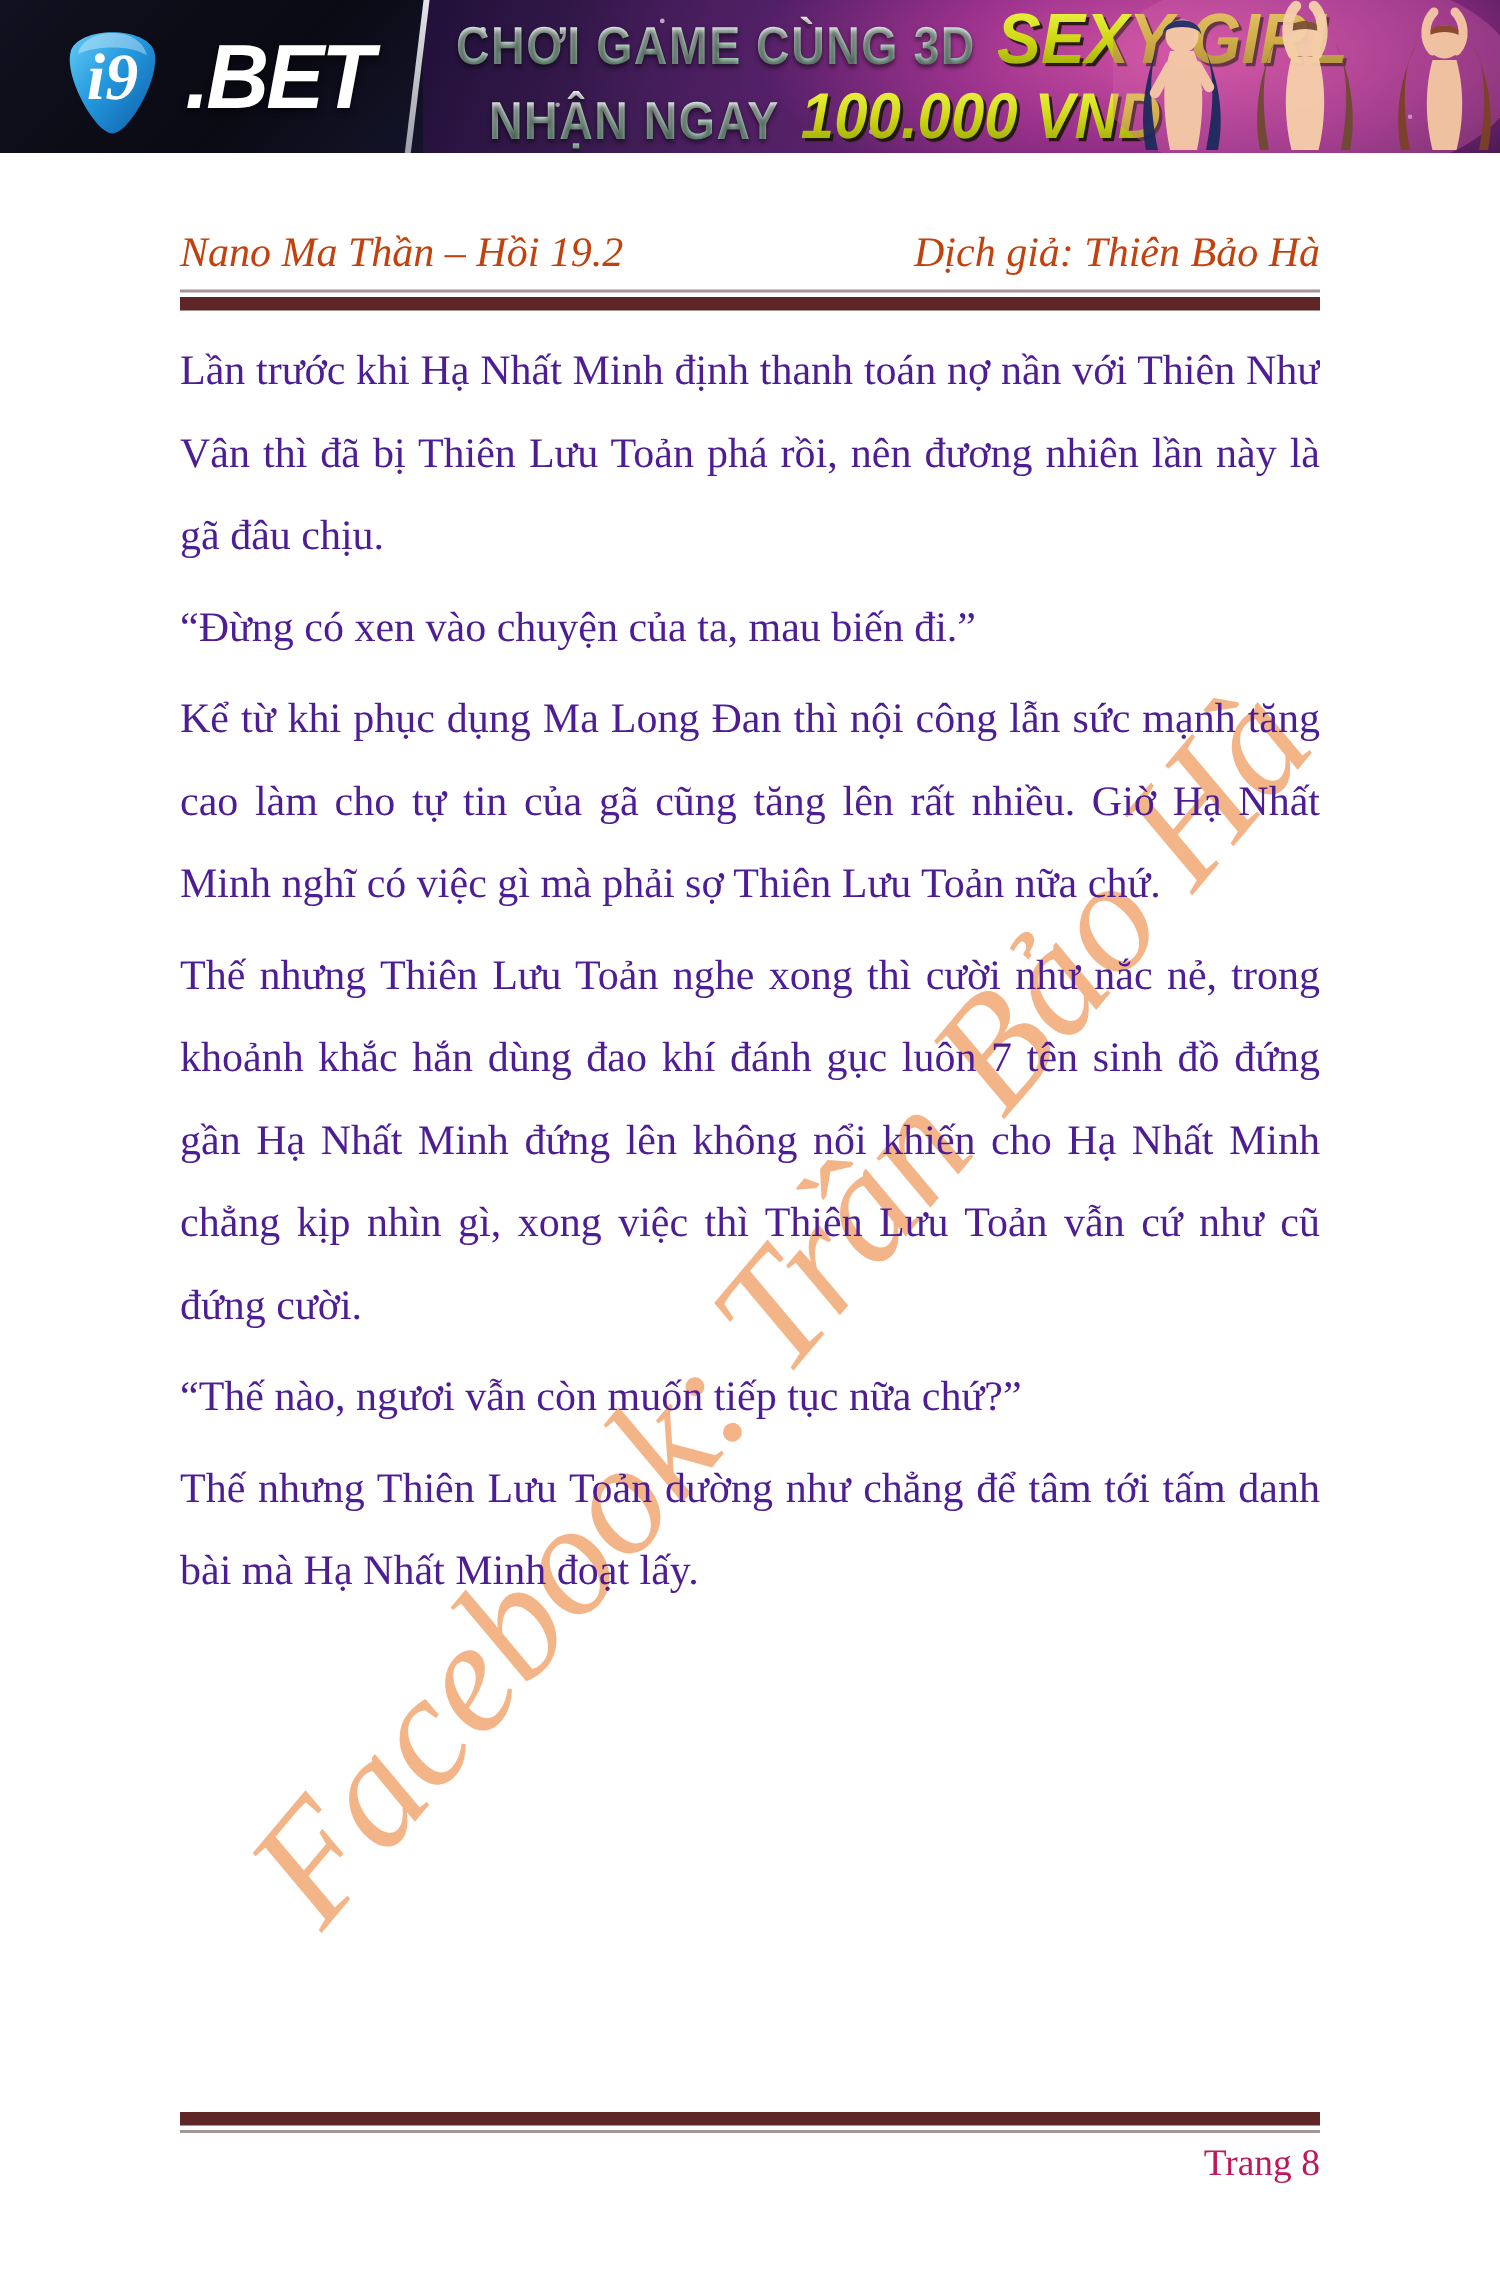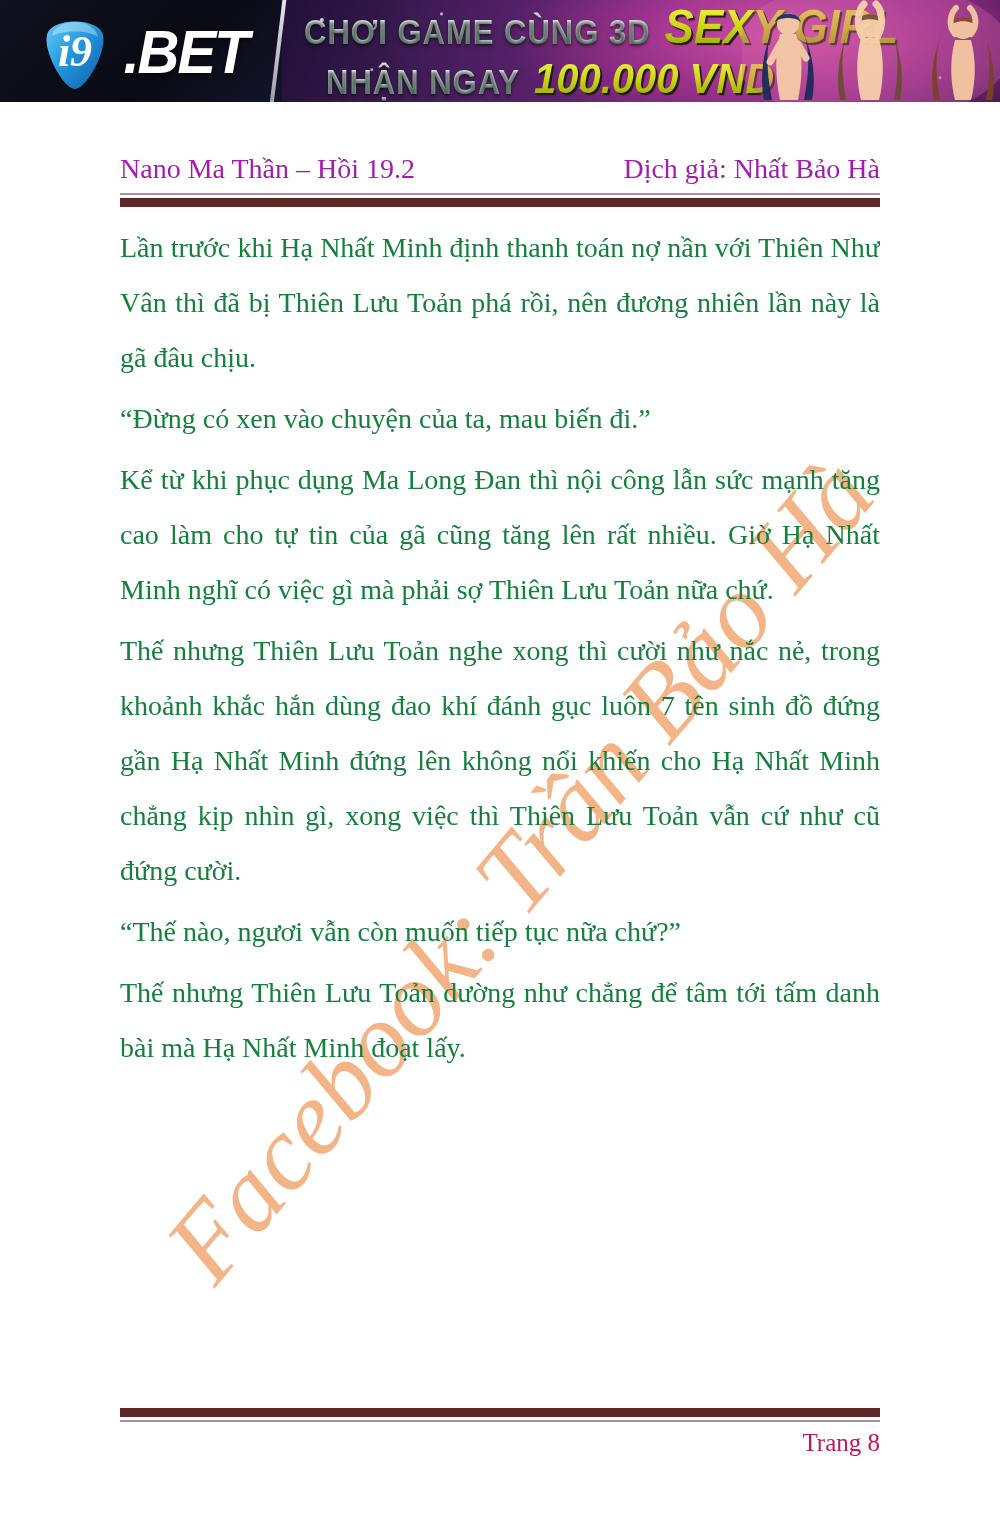--- a/index.html
+++ b/index.html
@@ -115,41 +115,42 @@
     padding: 0 120px;
     display: flex;
     flex-direction: column;
   }
   .doc-header {
     margin-top: 50px;
     display: flex;
     justify-content: space-between;
     font-size: 28px;
     line-height: 34px;
-    color: #a21caf;
+    color: #c2410c;
+    font-style: italic;
   }
   .rule { width: 100%; }
   .rule-thin  { height: 2px; background: #a59595; }
   .rule-thick { height: 9px; background: #5f2627; }
   .rule-gap   { height: 3px; background: transparent; }
   .rule-header { margin-top: 7px; }
   .body-wrap {
     flex: 1;
     margin-top: 13px;
     position: relative;
     overflow: hidden;
   }
   .body-wrap p {
     position: relative;
     z-index: 1;
     font-size: 28px;
     line-height: 55px;
     text-align: justify;
     margin-bottom: 6px;
-    color: #15803d;
+    color: #4c1d95;
   }
   .watermark {
     position: absolute;
     z-index: 0;
     left: 400px;
     top: 650px;
     transform: translate(-50%, -50%) rotate(-50deg);
     font-size: 106px;
     font-style: italic;
     white-space: nowrap;
@@ -243,21 +244,21 @@
           <path d="M213 34 C 206 26 208 14 214 8 M229 34 C 236 26 234 14 228 8" stroke="#f4c9a2" stroke-width="6" stroke-linecap="round" fill="none"></path>
         </g>
       </svg>
     </div>
   </div>
 
   <div class="content">
 
     <div class="doc-header">
       <span>Nano Ma Thần – Hồi 19.2</span>
-      <span>Dịch giả: Nhất Bảo Hà</span>
+      <span>Dịch giả: Thiên Bảo Hà</span>
     </div>
 
     <div class="rule rule-header">
       <div class="rule-thin"></div>
       <div class="rule-gap"></div>
       <div class="rule-thick"></div>
     </div>
 
     <div class="body-wrap">
       <div class="watermark">Facebook: Trần Bảo Hà</div>

